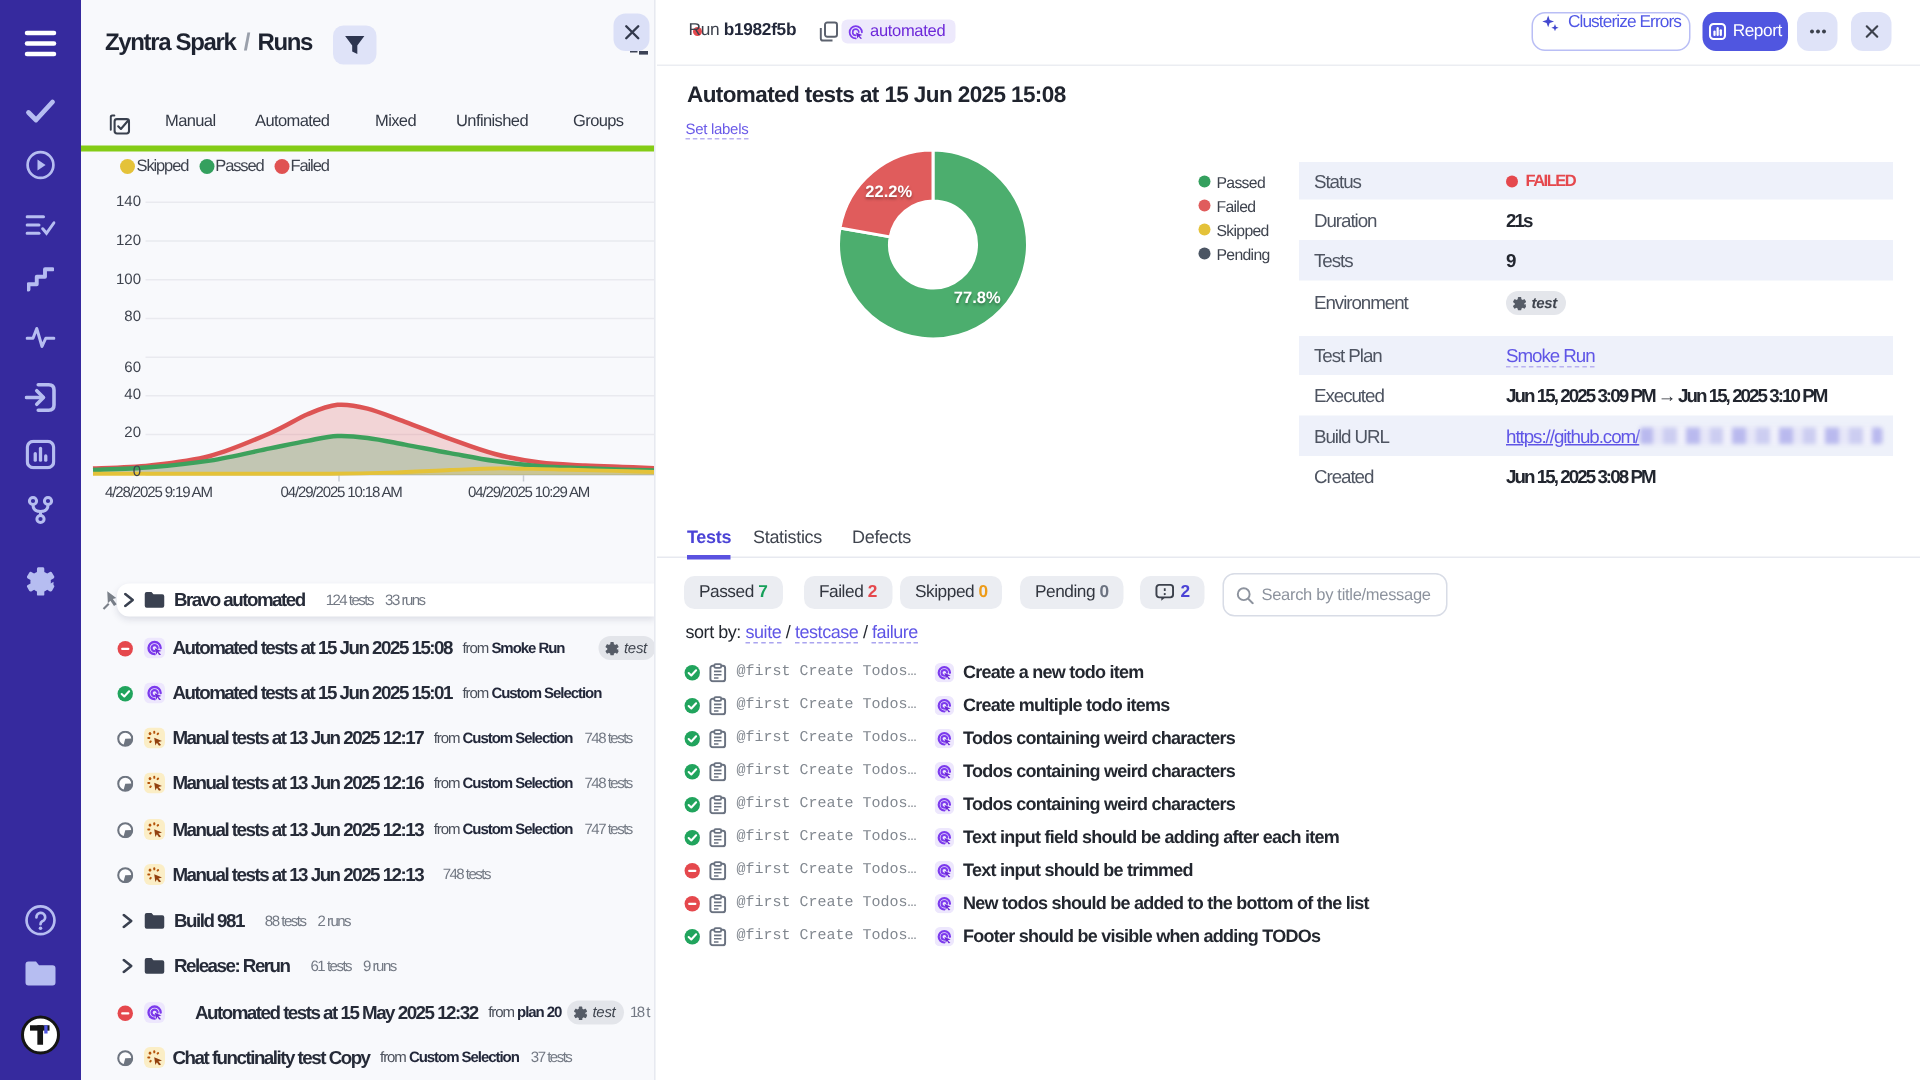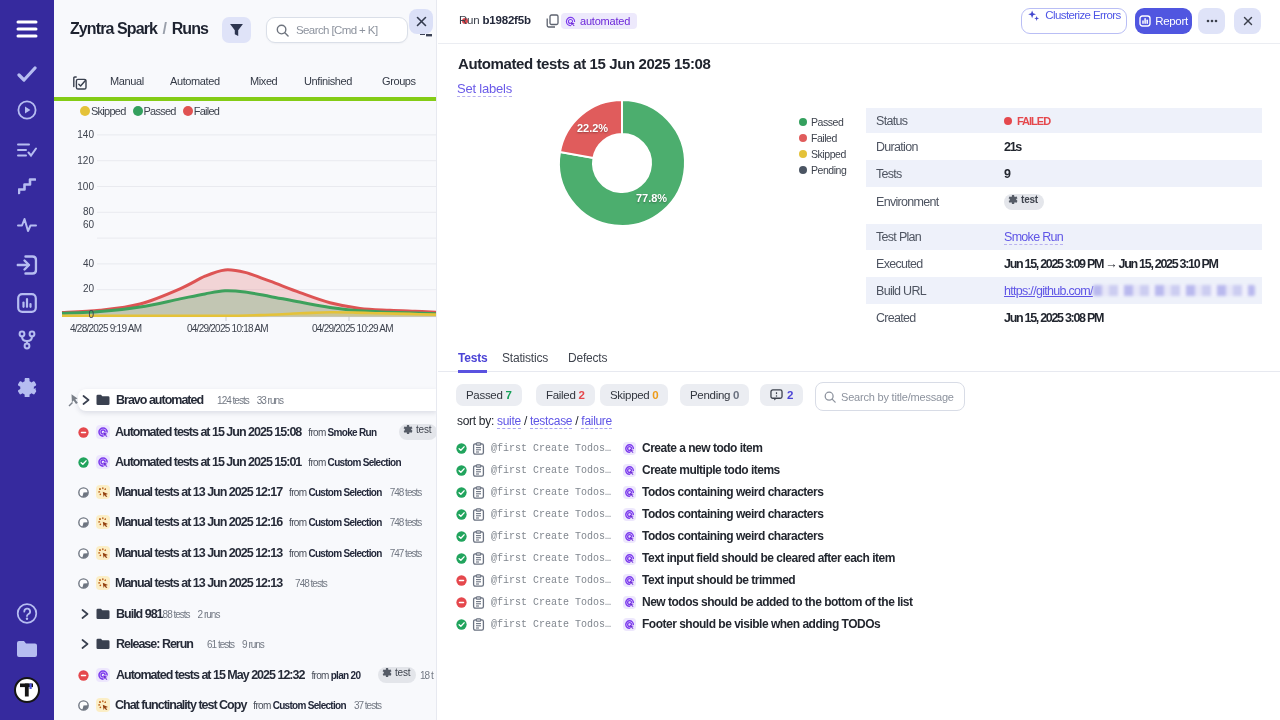--- a/index.html
+++ b/index.html
@@ -30,26 +30,26 @@
 .xlab { position:absolute; top:323px; font-size:10px; color:#3e434e; letter-spacing:-0.75px; }
 
 #runlist { position:absolute; left:0; top:345px; width:383px; }
 .pinrow { position:absolute; left:24px; top:44px; width:359px; height:22px; background:#fff; border-radius:8px 0 0 8px; box-shadow:0 2px 5px rgba(30,40,80,.13); display:flex; align-items:center; z-index:3; }
 .runrow { position:absolute; left:24px; width:359px; height:22px; display:flex; align-items:center; }
 .runrow svg, .pinrow svg, .trow svg, .chip svg, .tsearch svg { flex-shrink:0; }
 .rtitle { font-size:12.5px; font-weight:600; color:#262b38; letter-spacing:-1px; white-space:nowrap; }
 .rsmall { font-size:10px; color:#737984; letter-spacing:-1px; white-space:nowrap; }
 .rfrom  { font-size:10px; color:#4a4f5a; letter-spacing:-0.7px; white-space:nowrap; }
 .rfrom b { color:#23283a; }
-.testchip { height:16px; background:#e3e5ea; border-radius:8px; display:inline-flex; padding:0 6px 0 4px; font-size:10px; color:#3f444e; letter-spacing:-0.2px; }
+.testchip { height:16px; background:#e3e5ea; border-radius:8px; display:inline-flex; align-items:center; padding:0 6px 0 4px; font-size:10px; color:#3f444e; letter-spacing:-0.2px;font-style:italic; }
 
 #main { position:absolute; left:438px; top:0; width:842px; height:720px; background:#fff; }
 #topbar { position:absolute; left:0; top:0; width:842px; height:44px; border-bottom:1px solid #ebedf2; }
 .h1 { position:absolute; left:20px; top:55px; font-size:15px; font-weight:bold; color:#20242e; letter-spacing:-0.4px; }
-.setlabels { position:absolute; left:19px; top:81px; font-size:13px; color:#6a5ae8; border-bottom:1px dashed #b9b2f0; letter-spacing:-0.2px; }
+.setlabels { position:absolute; left:19px; top:81px; font-size:10px; color:#6a5ae8; border-bottom:1px dashed #b9b2f0; letter-spacing:-0.2px; }
 
 .dt { position:absolute; left:428px; top:108px; width:396px; font-size:12.5px; letter-spacing:-0.7px; }
 .dtrow { display:flex; align-items:center; }
 .dtrow .k { width:138px; padding-left:10px; color:#4e5461; flex-shrink:0; }
 .dtrow .v { color:#22262f; white-space:nowrap; display:inline-flex; align-items:center; font-weight:600; letter-spacing:-1.3px; }
 .dt .alt { background:#eef1fa; }
 a.lnk { color:#5f55e6; text-decoration:none; font-weight:400; letter-spacing:-0.7px; }
 
 .btabs { position:absolute; left:0px; top:348px; width:842px; height:24px; border-bottom:1px solid #e7e9f0; font-size:12px; letter-spacing:-0.2px; }
 .btabs span { position:absolute; top:3px; }
@@ -138,27 +138,20 @@
         </svg>
     </div>
   </div>
   <div id="panel">
     <div class="hdr">Zyntra Spark <span class="sl">/</span> Runs</div>
     <div class="filterbtn">
         <svg width="15" height="15" viewBox="0 0 14 14">
           <path d="M1 1 L13 1 L8.6 6.8 L8.6 12.2 L5.4 10.6 L5.4 6.8 Z" fill="#2d3550"></path>
         </svg>
       </div>
-    <div class="searchbox">
-        <svg width="13" height="13" viewBox="0 0 14 14">
-          <circle cx="6" cy="6" r="4.6" stroke="#6e747e" stroke-width="1.5" fill="none"></circle>
-          <line x1="9.5" y1="9.5" x2="13" y2="13" stroke="#6e747e" stroke-width="1.5" stroke-linecap="round"></line>
-        </svg>
-        <span class="ph">Search [Cmd + K]</span>
-      </div>
     <div class="xbtn">
         <svg width="11" height="11" viewBox="0 0 11 11">
           <g stroke="#333a4d" stroke-width="1.6" stroke-linecap="round">
             <line x1="1.5" y1="1.5" x2="9.5" y2="9.5"></line>
             <line x1="9.5" y1="1.5" x2="1.5" y2="9.5"></line>
           </g>
         </svg>
       </div>
     <svg class="xstub" width="12" height="4" viewBox="0 0 12 4">
         <rect x="0" y="0" width="5" height="2" fill="#3c4356"></rect>
@@ -174,21 +167,21 @@
       <span style="left:116px">Automated</span>
       <span style="left:196px">Mixed</span>
       <span style="left:250px">Unfinished</span>
       <span style="left:328px">Groups</span>
     </div>
     <div class="legend1"><i style="background:#e4c239"></i>Skipped <i style="background:#34a05e; margin-left:7px"></i>Passed <i style="background:#e05252; margin-left:7px"></i>Failed</div>
     <div class="ylab" style="top:129px">140</div>
     <div class="ylab" style="top:155px">120</div>
     <div class="ylab" style="top:181px">100</div>
     <div class="ylab" style="top:206px">80</div>
-    <div class="ylab" style="top:219px">60</div>
+    <div class="ylab" style="top:240px">60</div>
     <div class="ylab" style="top:258px">40</div>
     <div class="ylab" style="top:283px">20</div>
     <div class="ylab" style="top:309px">0</div>
     <svg id="runchart" width="383" height="240" viewBox="0 0 383 240">
       <g stroke="#e9eaef" stroke-width="1">
         <line x1="43" y1="34.9" x2="383" y2="34.9"></line>
           <line x1="43" y1="60.7" x2="383" y2="60.7"></line>
           <line x1="43" y1="86.5" x2="383" y2="86.5"></line>
           <line x1="43" y1="112.3" x2="383" y2="112.3"></line>
           <line x1="43" y1="138.1" x2="383" y2="138.1"></line>
@@ -291,42 +284,42 @@
         <span class="rsmall" style="margin-left:13px">748 tests</span>
       </div>
       <div class="runrow" style="top:258px">
         <svg style="margin-left:3px" width="8" height="10">
             <use href="#s-chev"></use>
           </svg>
         <svg style="margin-left:7px" width="14" height="12">
             <use href="#s-folder"></use>
           </svg>
         <span class="rtitle" style="margin-left:6px">Build 981</span>
-        <span class="rsmall" style="margin-left:0">88 tests</span>
+        <span class="rsmall" style="margin-left:14px">88 tests</span>
         <span class="rsmall" style="margin-left:8px">2 runs</span>
       </div>
       <div class="runrow" style="top:288px">
         <svg style="margin-left:3px" width="8" height="10">
             <use href="#s-chev"></use>
           </svg>
         <svg style="margin-left:7px" width="14" height="12">
             <use href="#s-folder"></use>
           </svg>
         <span class="rtitle" style="margin-left:6px">Release: Rerun</span>
         <span class="rsmall" style="margin-left:14px">61 tests</span>
         <span class="rsmall" style="margin-left:8px">9 runs</span>
       </div>
       <div class="runrow" style="top:319px">
         <svg width="11" height="11">
             <use href="#s-fail"></use>
           </svg>
         <svg style="margin-left:7px" width="14" height="14">
             <use href="#s-autobg"></use>
           </svg>
-        <span class="rtitle" style="margin-left:6px">Automated tests at 15 May 2025 12:32</span>
+        <span class="rtitle" style="margin-left:20px">Automated tests at 15 May 2025 12:32</span>
         <span class="rfrom" style="margin-left:7px">from <b>plan 20</b></span>
         <span class="testchip" style="position:absolute; left:300px; top:3px"><svg width="10" height="10" style="margin-right:3px">
               <use href="#s-gear"></use>
             </svg>test</span>
         <span class="rsmall" style="position:absolute; left:342px">18 t</span>
       </div>
       <div class="runrow" style="top:349px">
         <svg width="11" height="11">
             <use href="#s-pie"></use>
           </svg>
@@ -591,21 +584,21 @@
         <svg width="11" height="11">
             <use href="#s-pass"></use>
           </svg>
         <svg style="margin-left:5px" width="13" height="13">
             <use href="#s-clip"></use>
           </svg>
         <span class="tmono" style="margin-left:6px">@first Create Todos…</span>
         <svg style="margin-left:12px" width="13" height="13">
             <use href="#s-autobg"></use>
           </svg>
-        <span class="tname" style="margin-left:6px">Text input field should be cleared after each item</span>
+        <span class="tname" style="margin-left:6px">Text input field should be adding after each item</span>
       </div>
       <div class="trow" style="top:569px">
         <svg width="11" height="11">
             <use href="#s-fail"></use>
           </svg>
         <svg style="margin-left:5px" width="13" height="13">
             <use href="#s-clip"></use>
           </svg>
         <span class="tmono" style="margin-left:6px">@first Create Todos…</span>
         <svg style="margin-left:12px" width="13" height="13">

